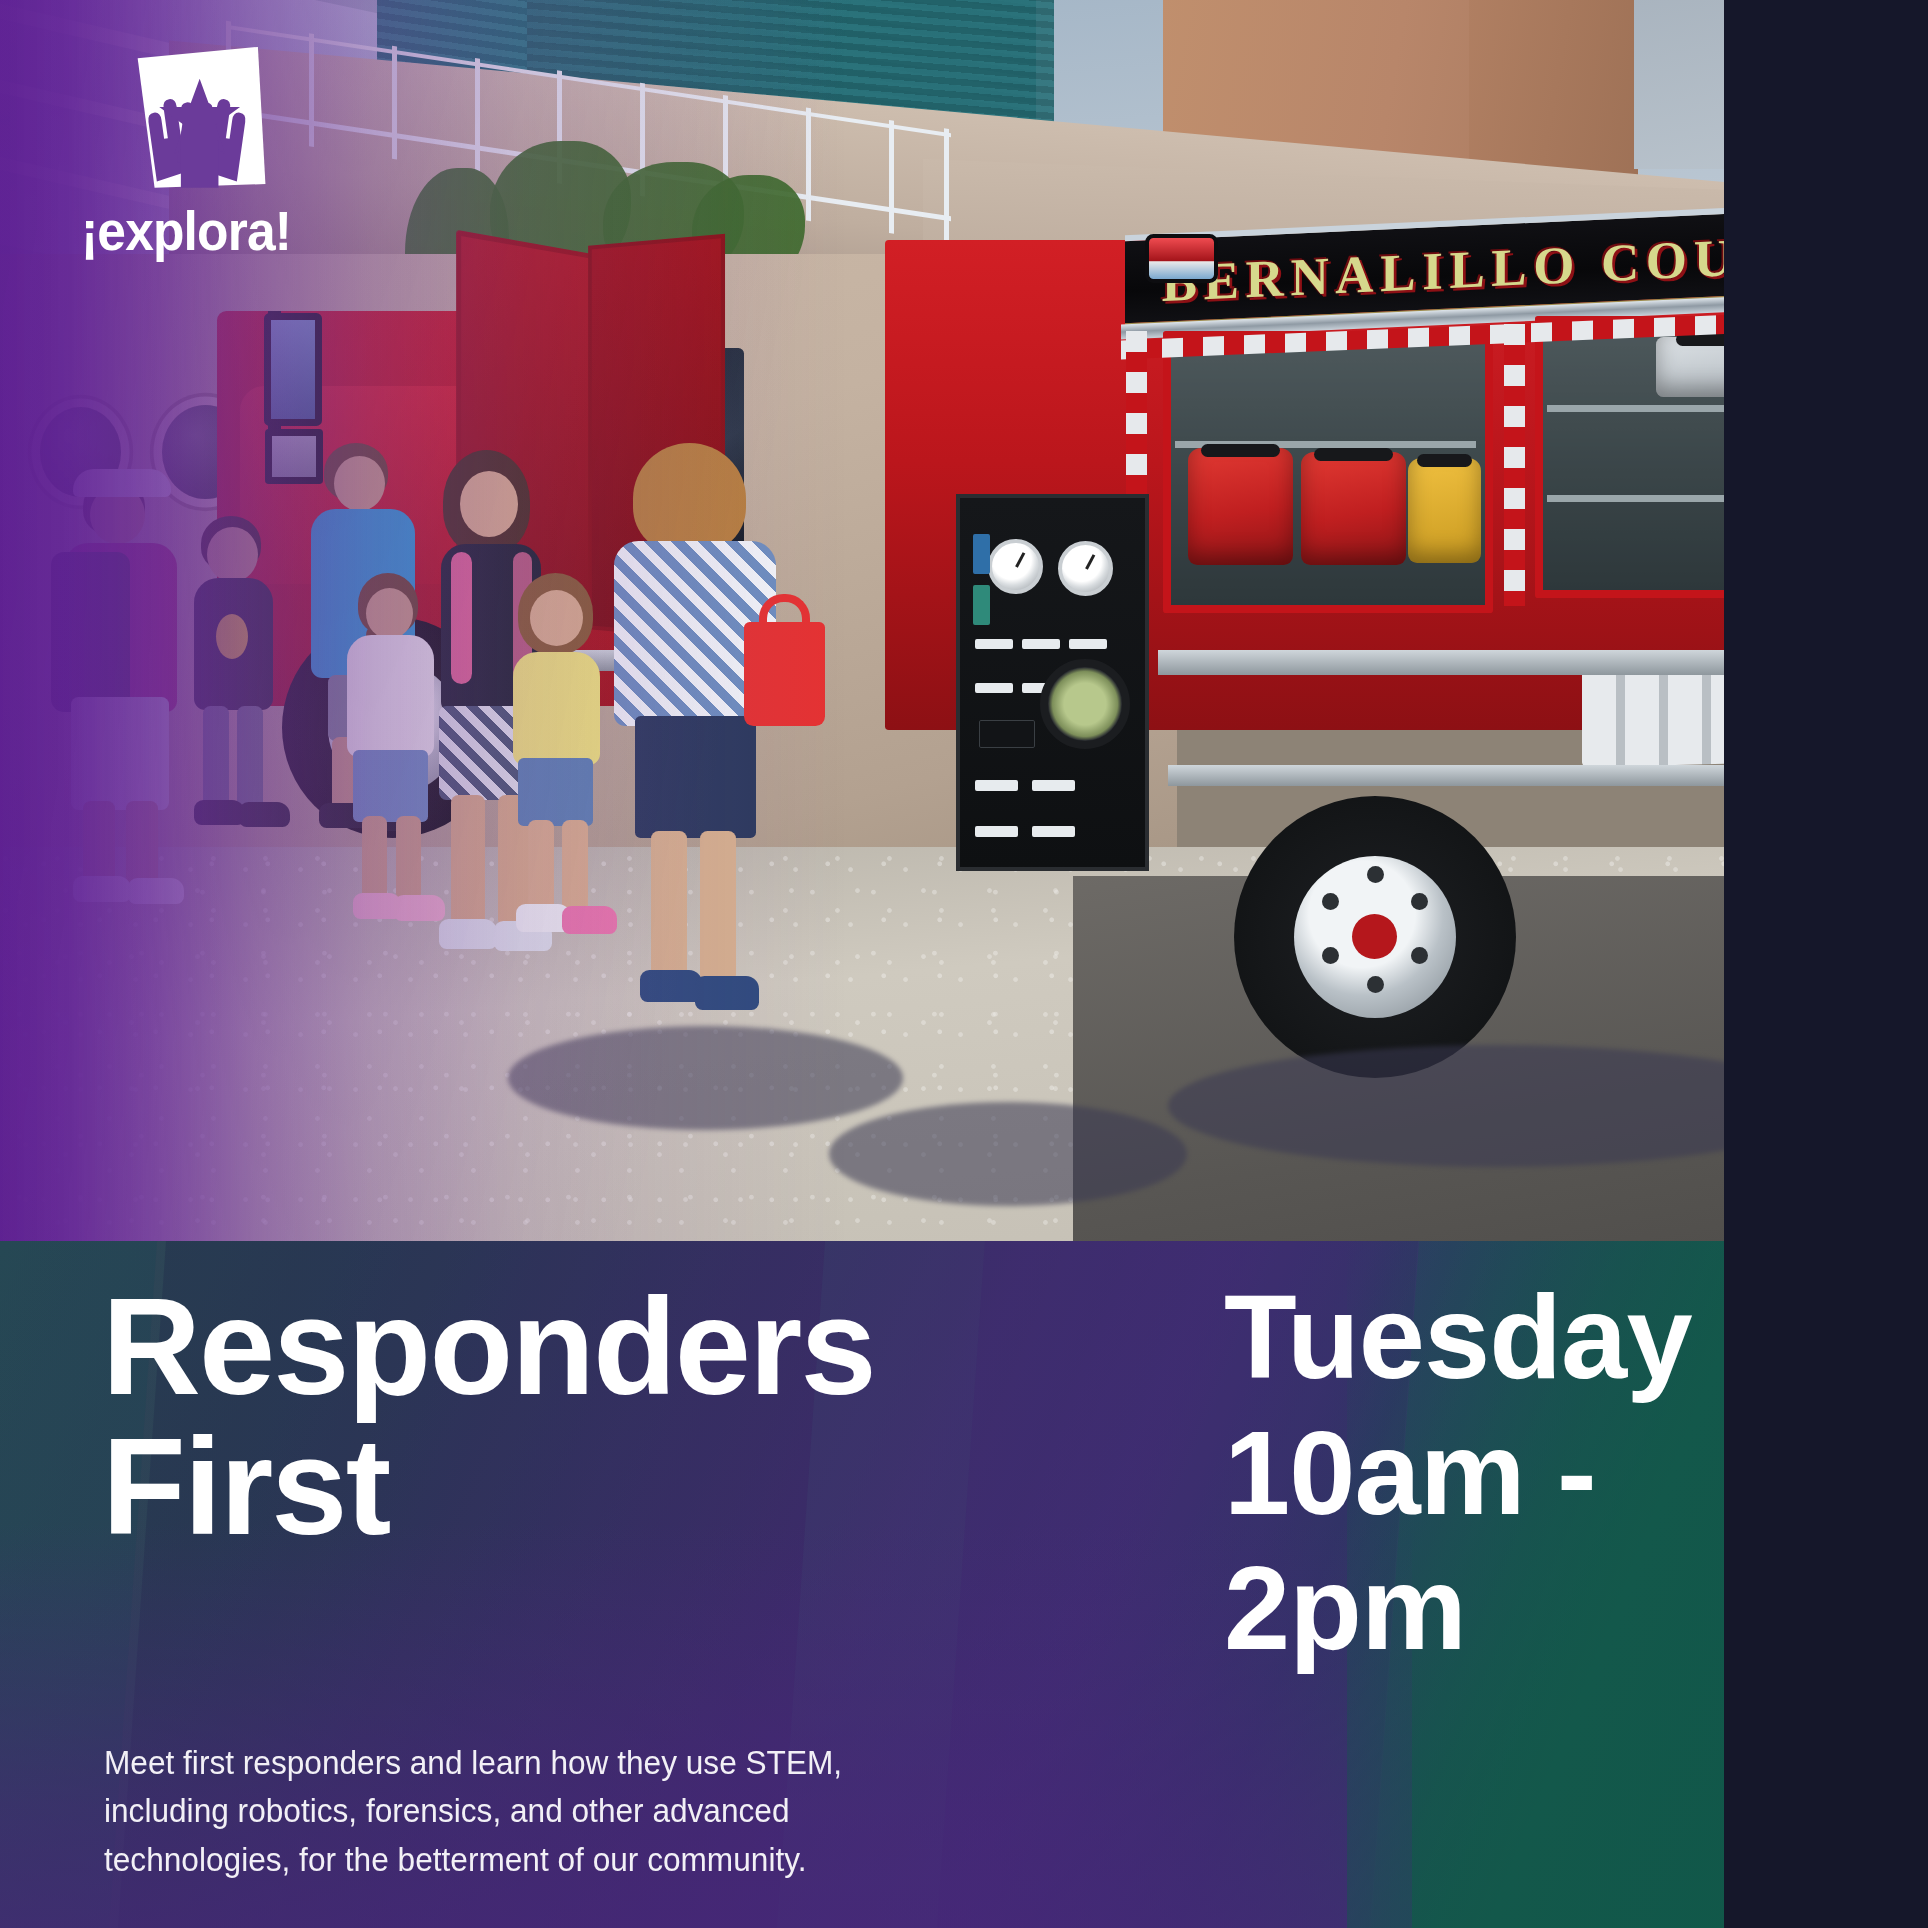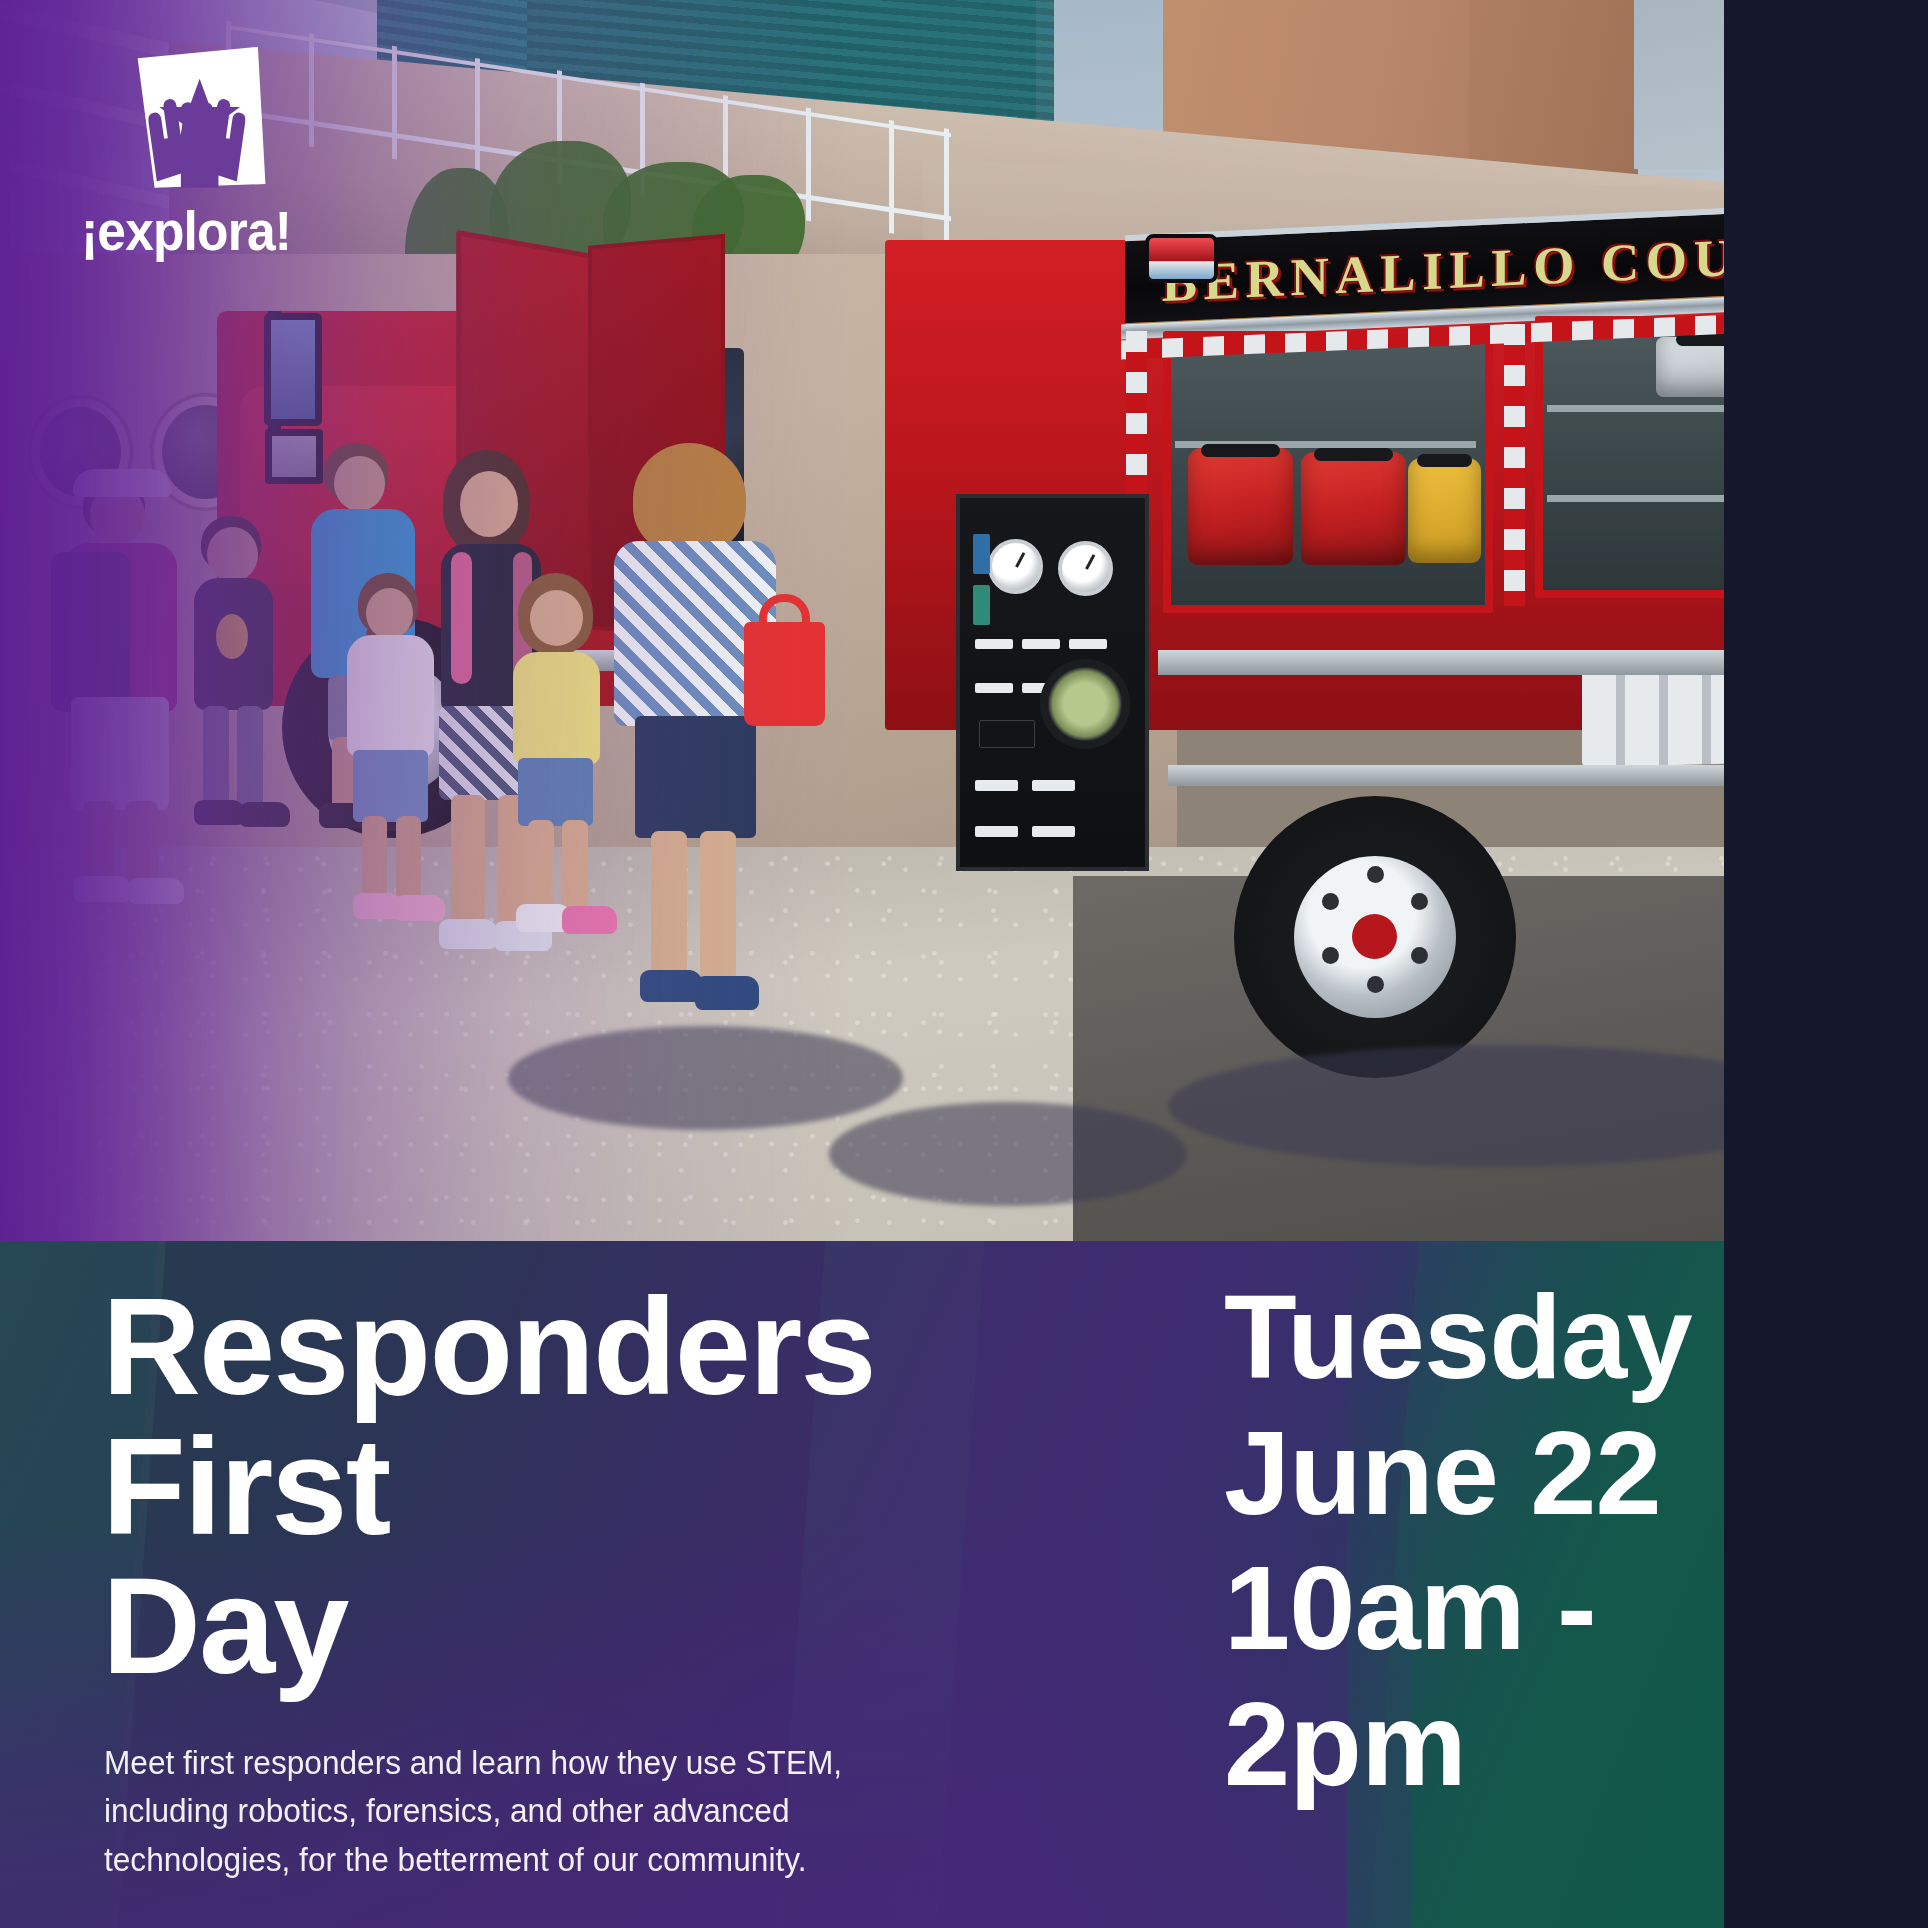--- a/index.html
+++ b/index.html
@@ -474,30 +474,28 @@
                 background:linear-gradient(115deg, rgba(70,40,120,0) 0%, rgba(70,40,120,.10) 20%, rgba(78,40,132,.42) 46%, rgba(78,40,132,.30) 62%, rgba(78,40,132,0) 78%);"></div>
     <div class="pfoot" style="left:0;top:282px;width:1412px;height:405px;
                 background:linear-gradient(180deg, rgba(72,38,122,0) 0%, rgba(72,38,122,.55) 70%, rgba(72,38,122,.70) 100%);"></div>
     <div class="pfoot" style="left:1347px;top:0;width:582px;height:687px;
                 background:linear-gradient(110deg, rgba(16,88,73,0) 0%, rgba(16,88,73,.55) 35%, rgba(16,88,73,.9) 100%);"></div>
   </div>
 
   <div class="headline">
     <span>Responders</span>
     <span>First</span>
-    <span>Day</span>
   </div>
 
   <div class="blurb">
     <p>Meet first responders and learn how they use STEM,</p>
     <p>including robotics, forensics, and other advanced</p>
     <p>technologies, for the betterment of our community.</p>
   </div>
 
   <div class="whenblk">
     <span>Tuesday</span>
-    <span>June 22</span>
     <span>10am -</span>
     <span>2pm</span>
   </div>
 
 </div>
 
 
 </body></html>

